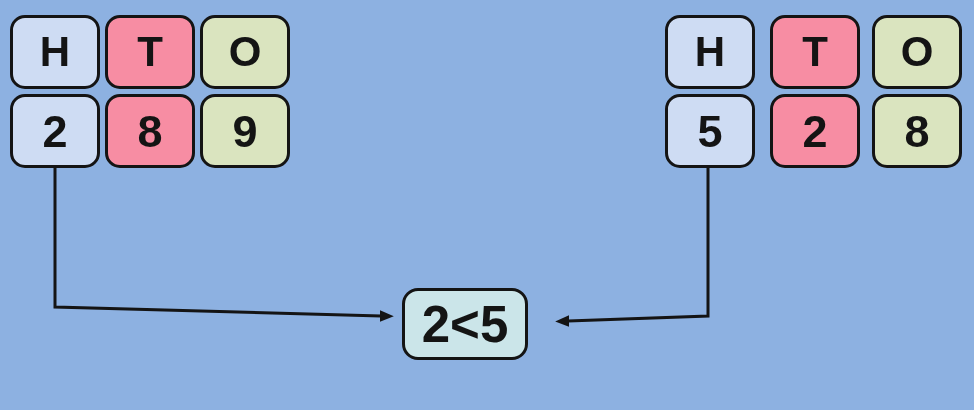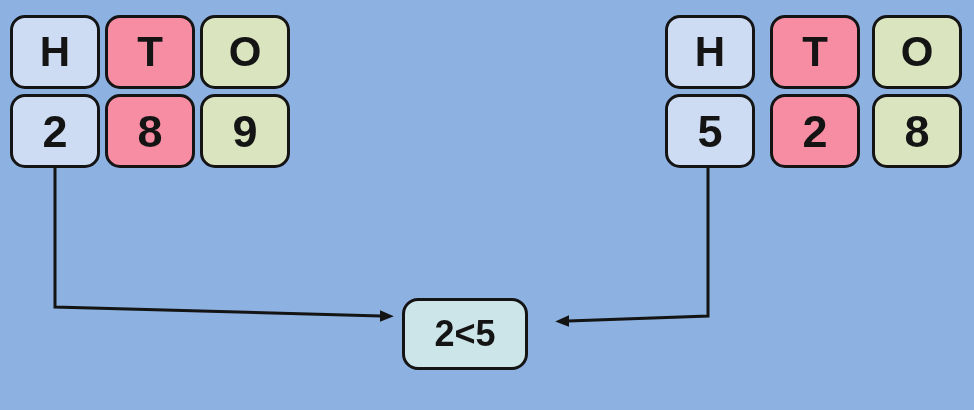--- a/index.html
+++ b/index.html
@@ -32,31 +32,31 @@
     line-height: 1;
   }
   .tile.label { font-size: 42px; }
   .tile.value { font-size: 45px; }
   .h { background: var(--hundreds-fill, #cedcf3); }
   .t { background: var(--tens-fill, #f78da3); }
   .o { background: var(--ones-fill, #dae4bf); }
   .compare {
     position: absolute;
     left: 402px;
-    top: 298px;
+    top: 288px;
     width: 126px;
     height: 72px;
     background: var(--comparison-fill, #cbe5e9);
     border: 3px solid var(--line, #141414);
     border-radius: 16px;
     display: flex;
     align-items: center;
     justify-content: center;
     font-weight: 700;
-    font-size: 36px;
+    font-size: 51px;
     color: var(--text, #141414);
     box-sizing: border-box;
     line-height: 1;
   }
   svg.connectors {
     position: absolute;
     left: 0;
     top: 0;
     width: 974px;
     height: 410px;

